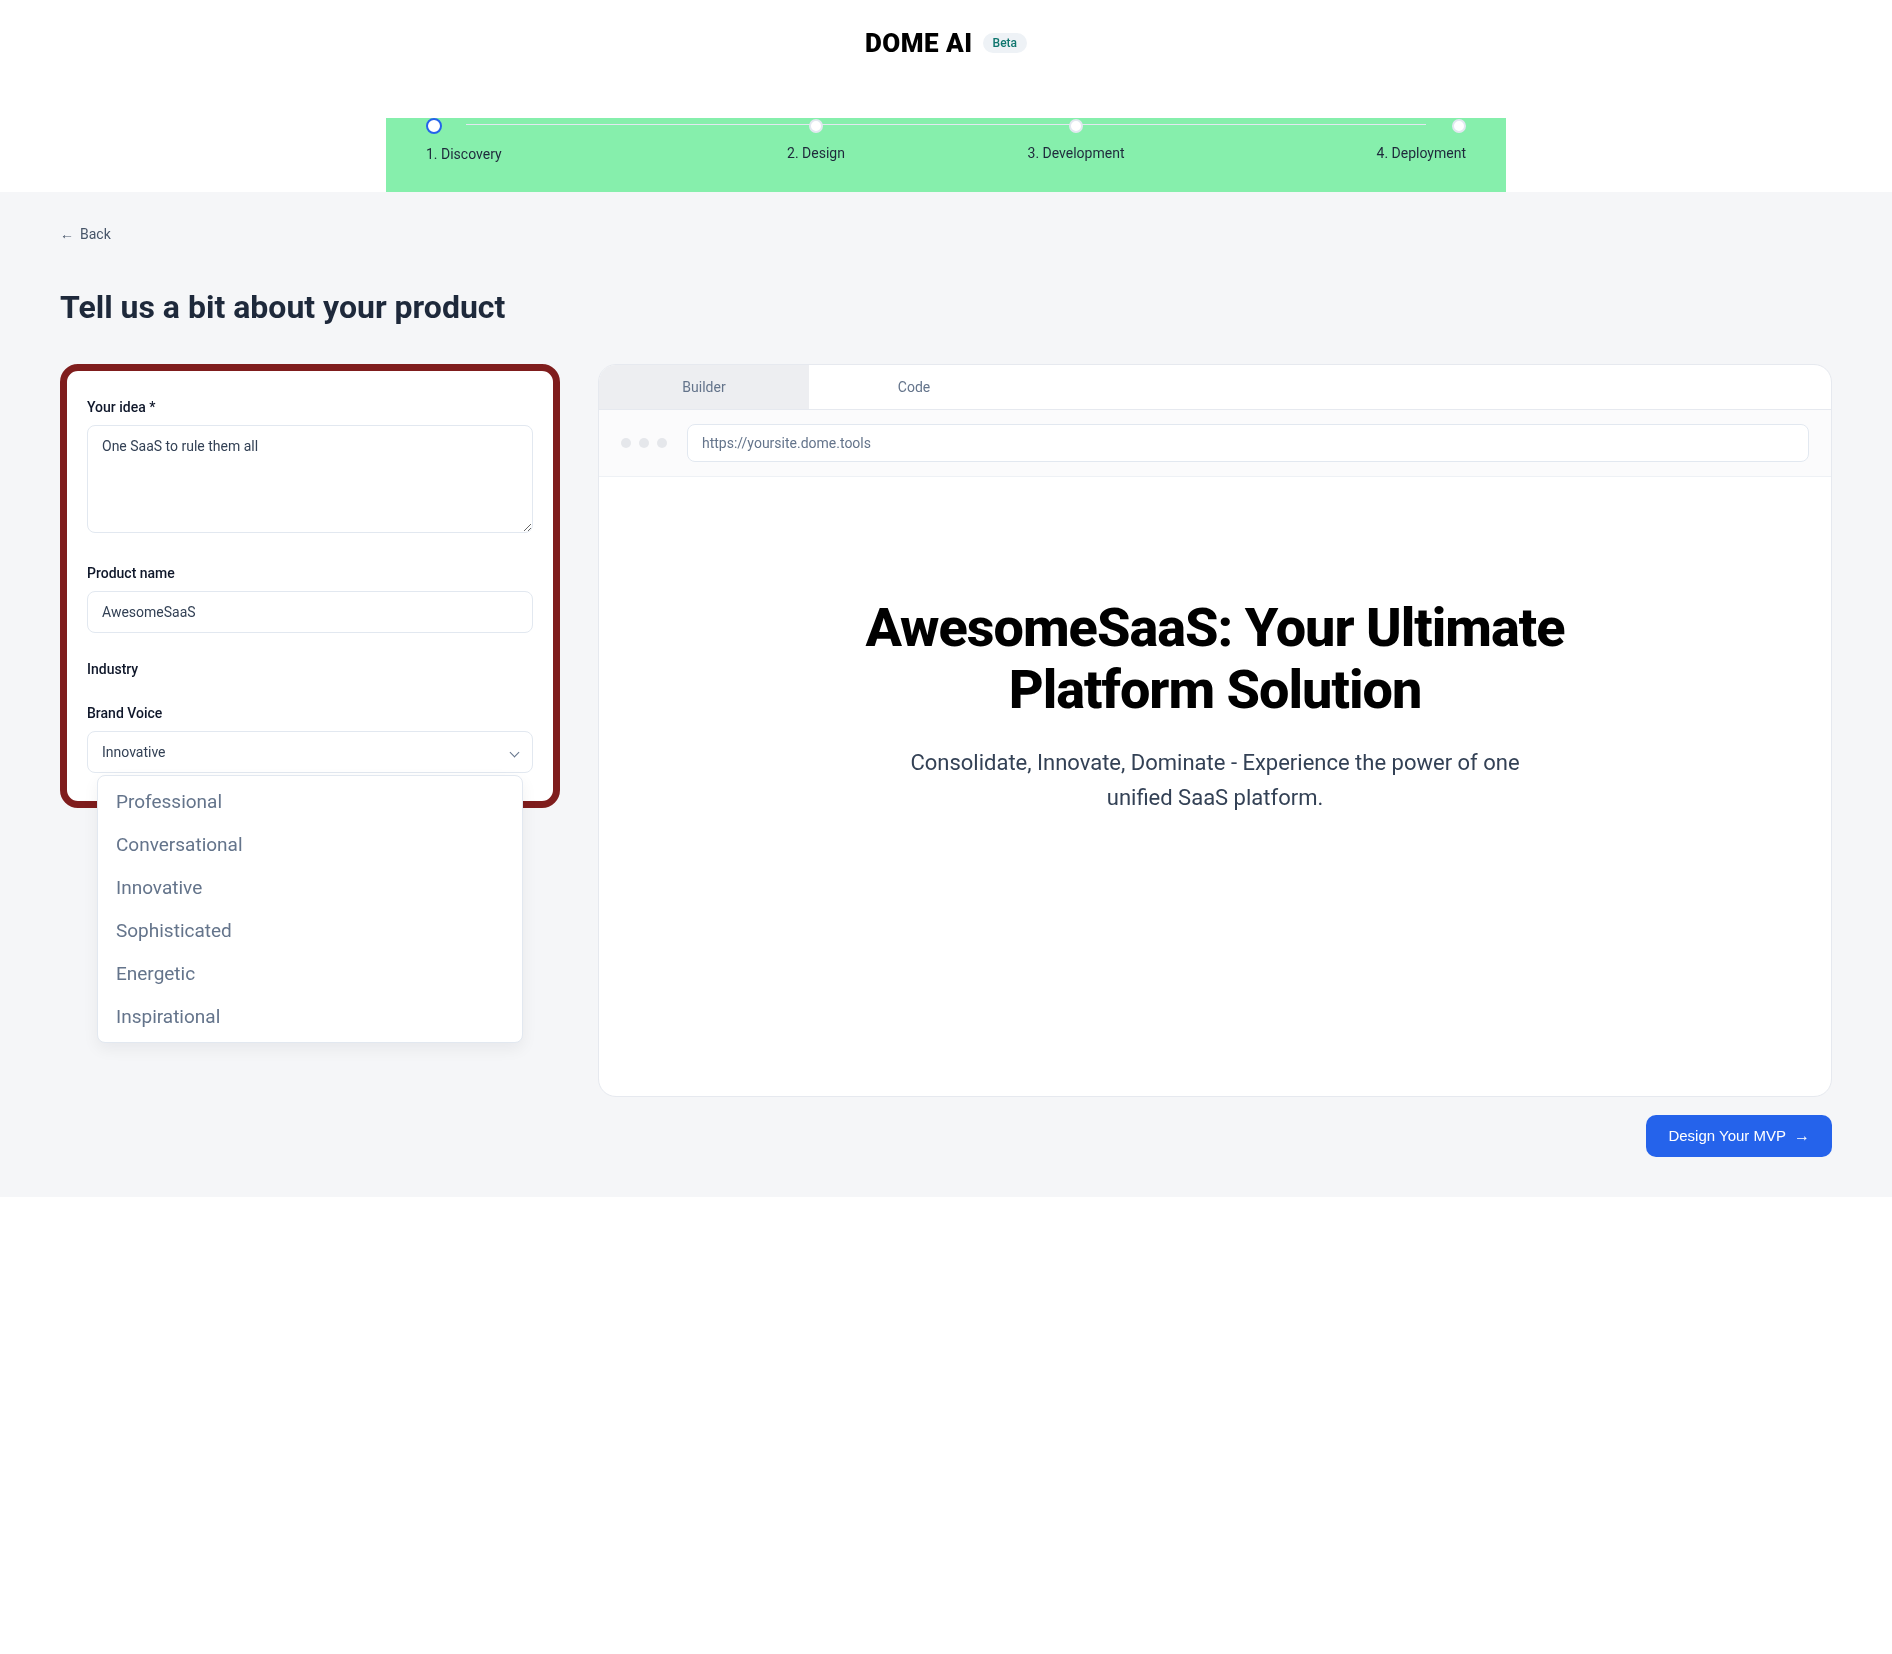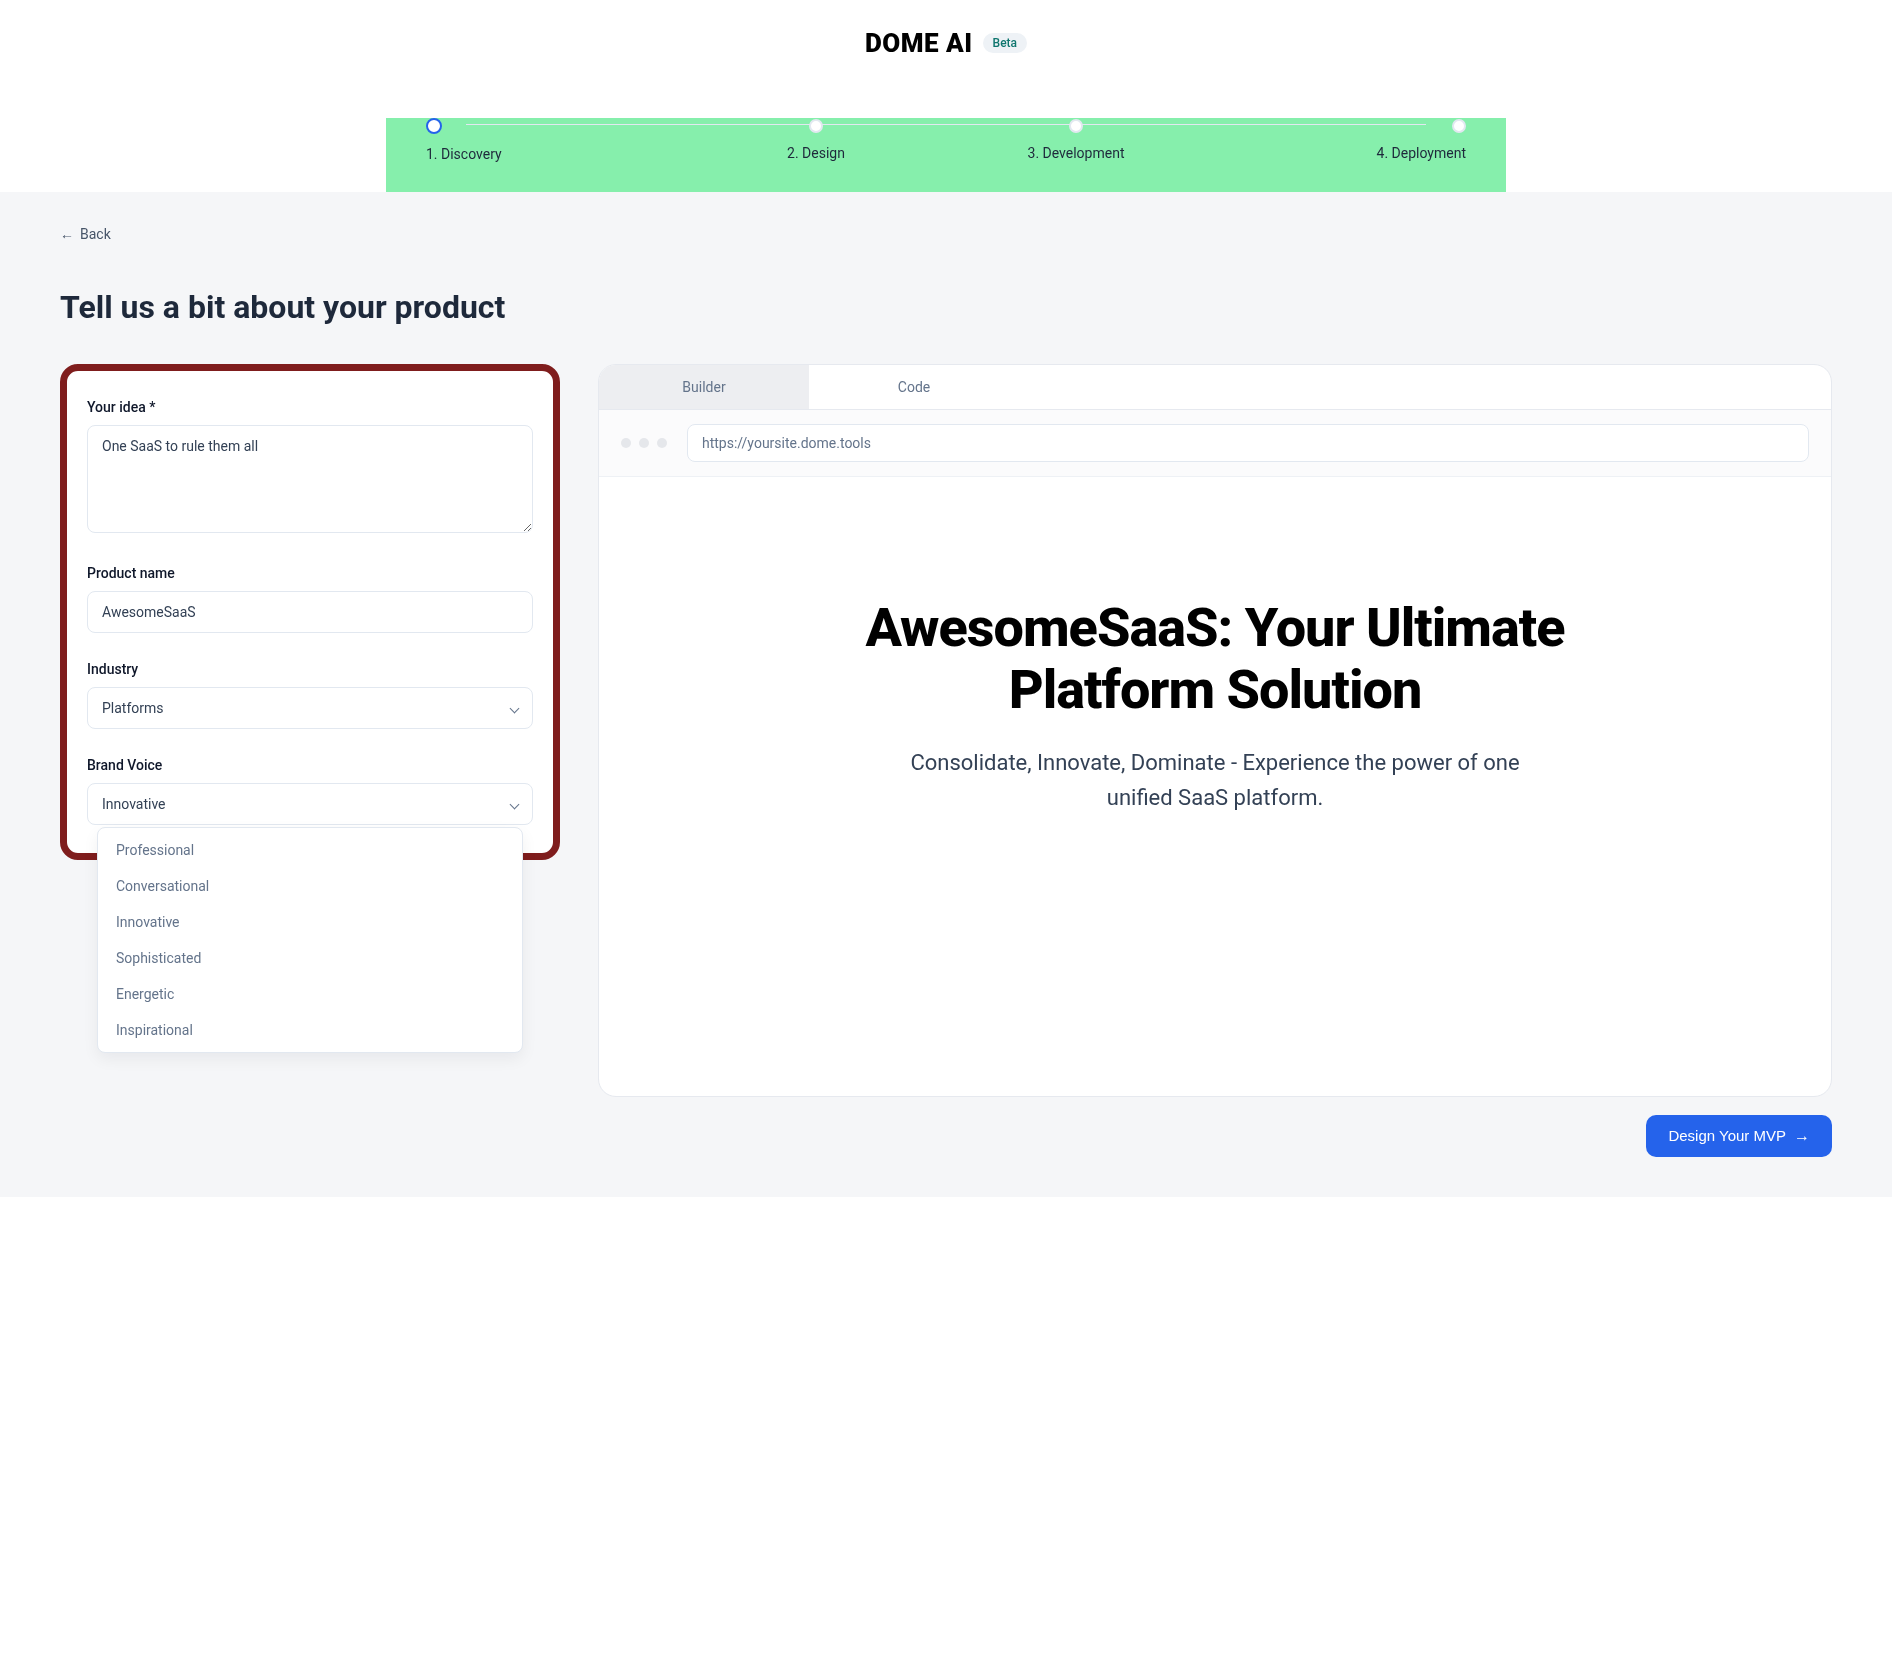--- a/index.html
+++ b/index.html
@@ -179,21 +179,21 @@
       margin-top: 2px;
       background: #fff;
       border: 1px solid #e2e8f0;
       border-radius: 8px;
       box-shadow: 0 6px 16px rgba(15,23,42,0.06);
       z-index: 20;
       padding: 4px 0;
     }
     .dropdown-item {
       padding: 10px 18px;
-      font-size: 14px;
+      font-size: 19px;
       color: #64748b;
       cursor: pointer;
     }
     .preview-card {
       flex: 1;
       background: #fff;
       border: 1px solid #e6e9ef;
       border-radius: 18px;
       overflow: hidden;
     }
@@ -335,24 +335,20 @@
         <textarea class="textarea" style="">One SaaS to rule them all</textarea>
       </div>
 
       <div class="field">
         <label class="field-label">Product name</label>
         <input type="text" class="text-input" value="AwesomeSaaS" style="">
       </div>
 
       <div class="field">
         <label class="field-label">Industry</label>
-        <div class="select">
-          <span>Platforms</span>
-          <span class="chevron-down"></span>
-        </div>
       </div>
 
       <div class="field" style="margin-bottom:0; position:relative;">
         <label class="field-label">Brand Voice</label>
         <div class="select">
           <span>Innovative</span>
           <span class="chevron-down"></span>
         </div>
       </div>
 

